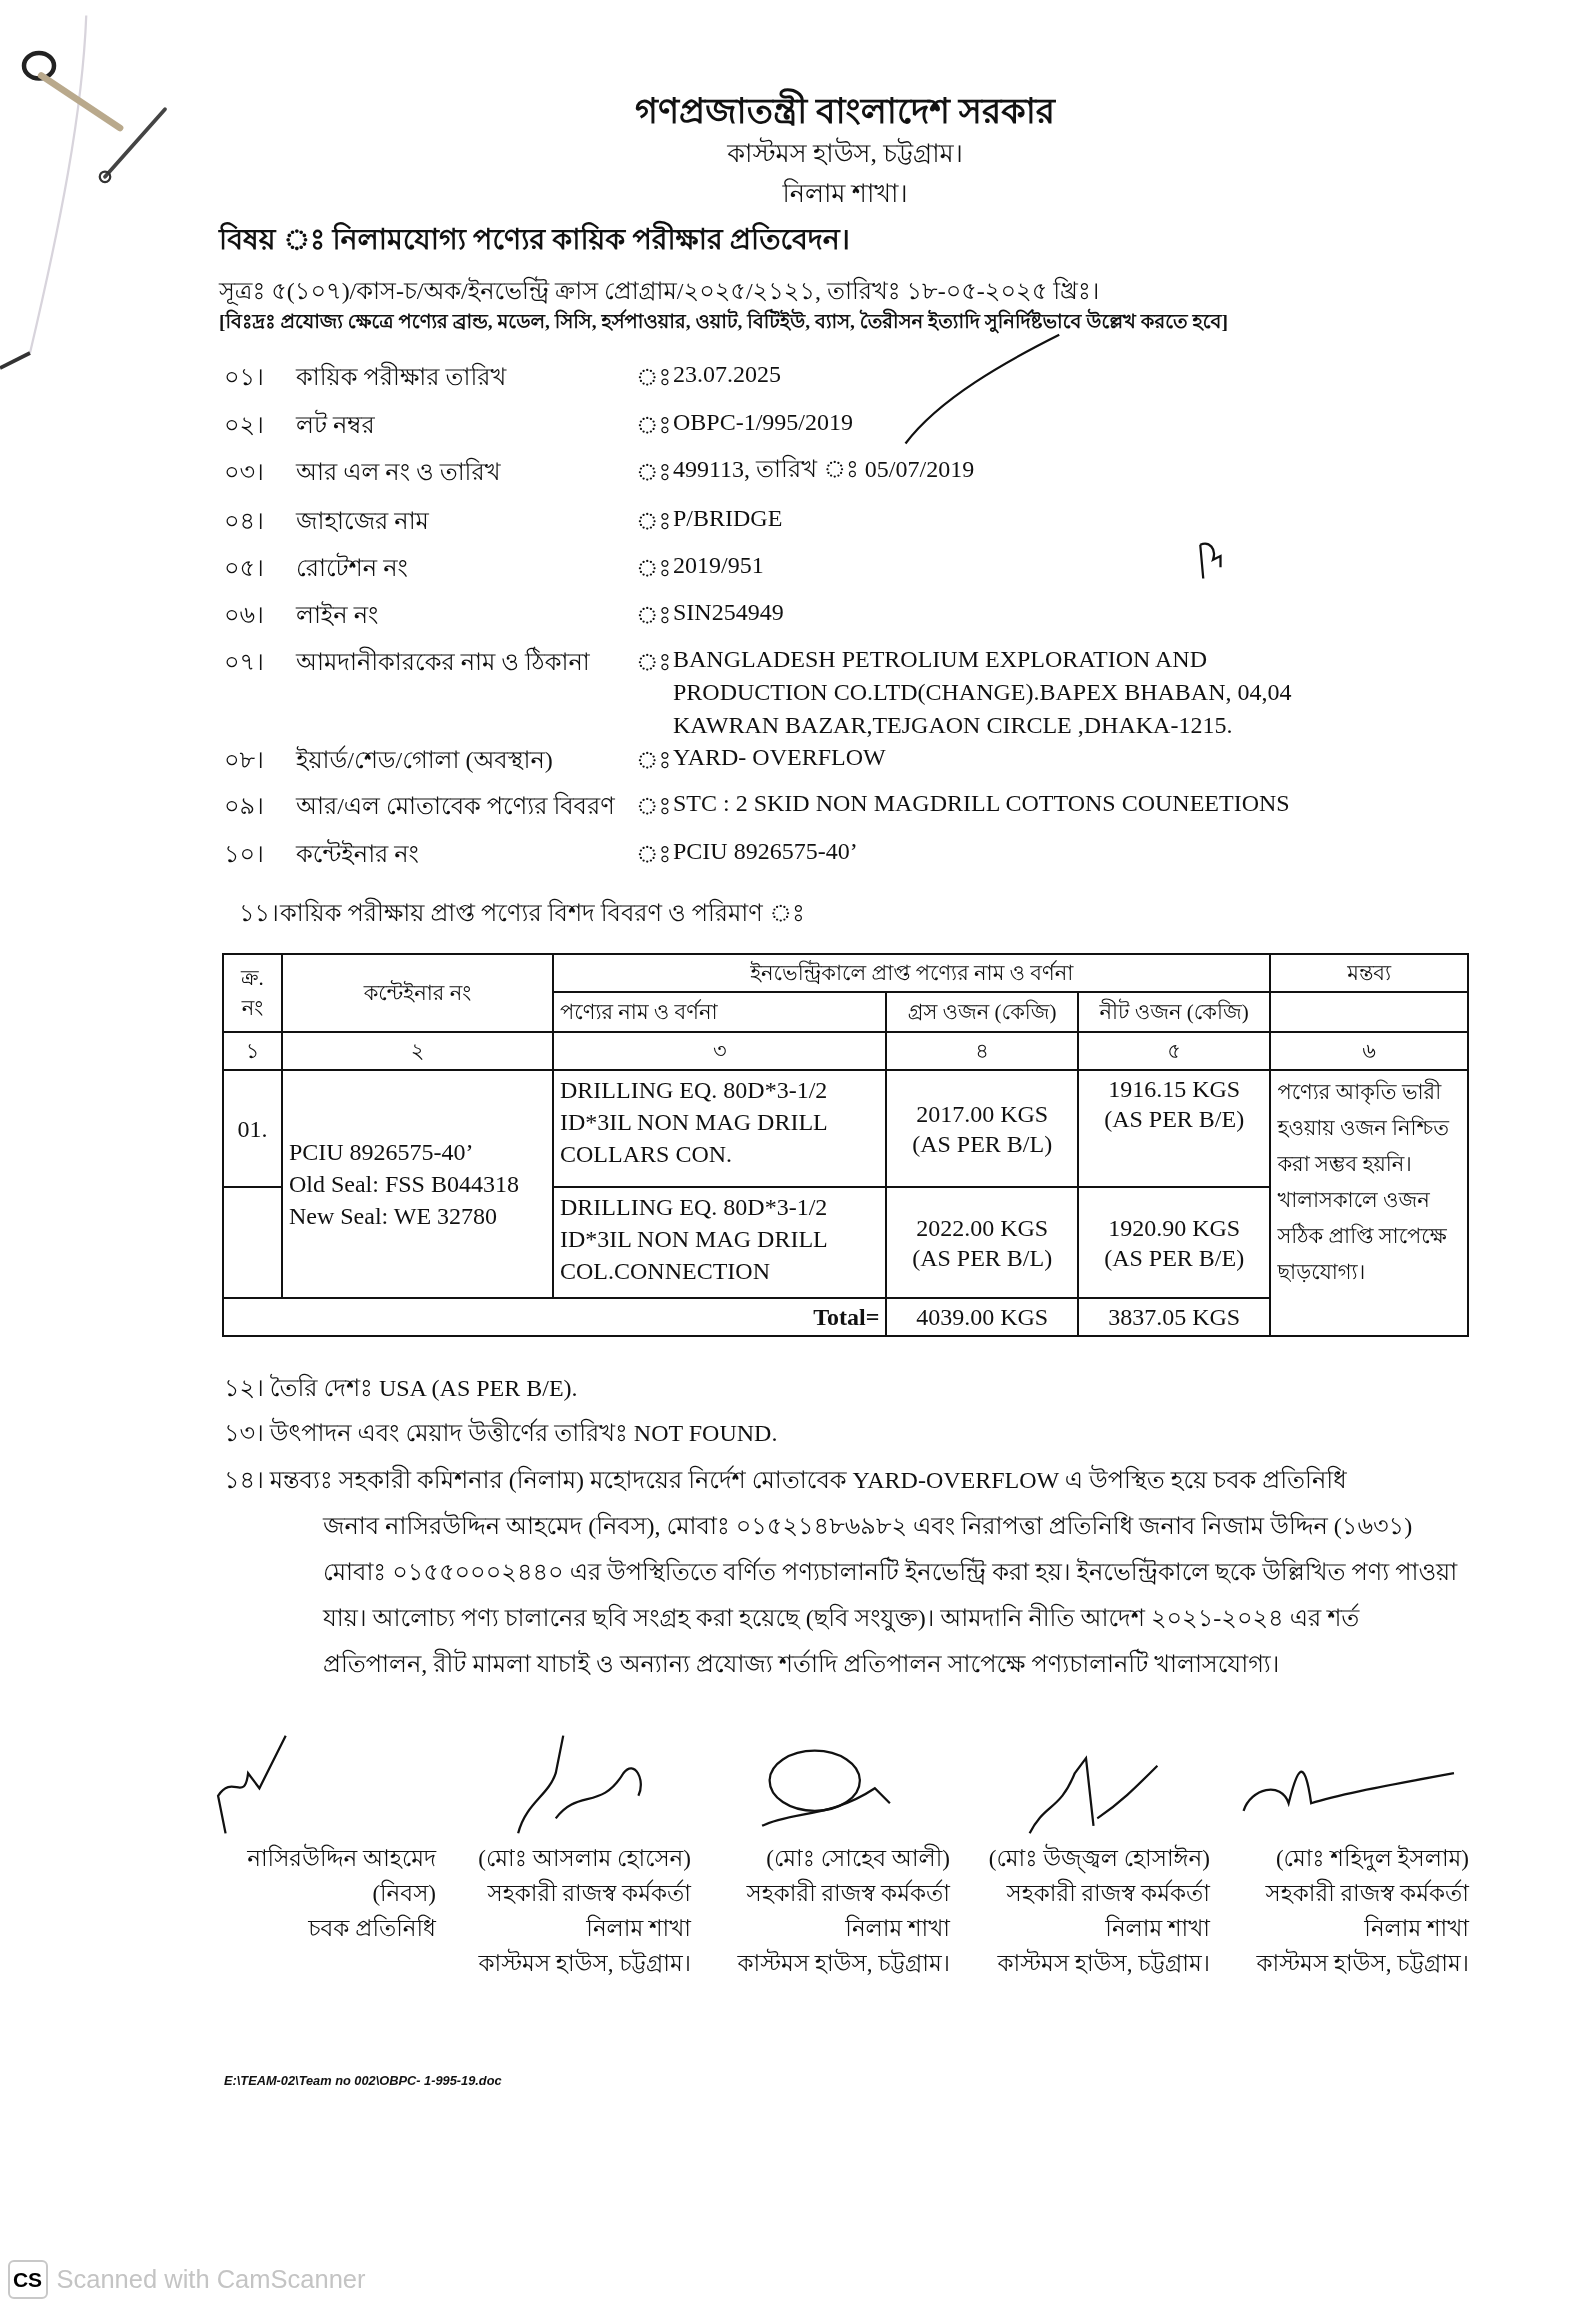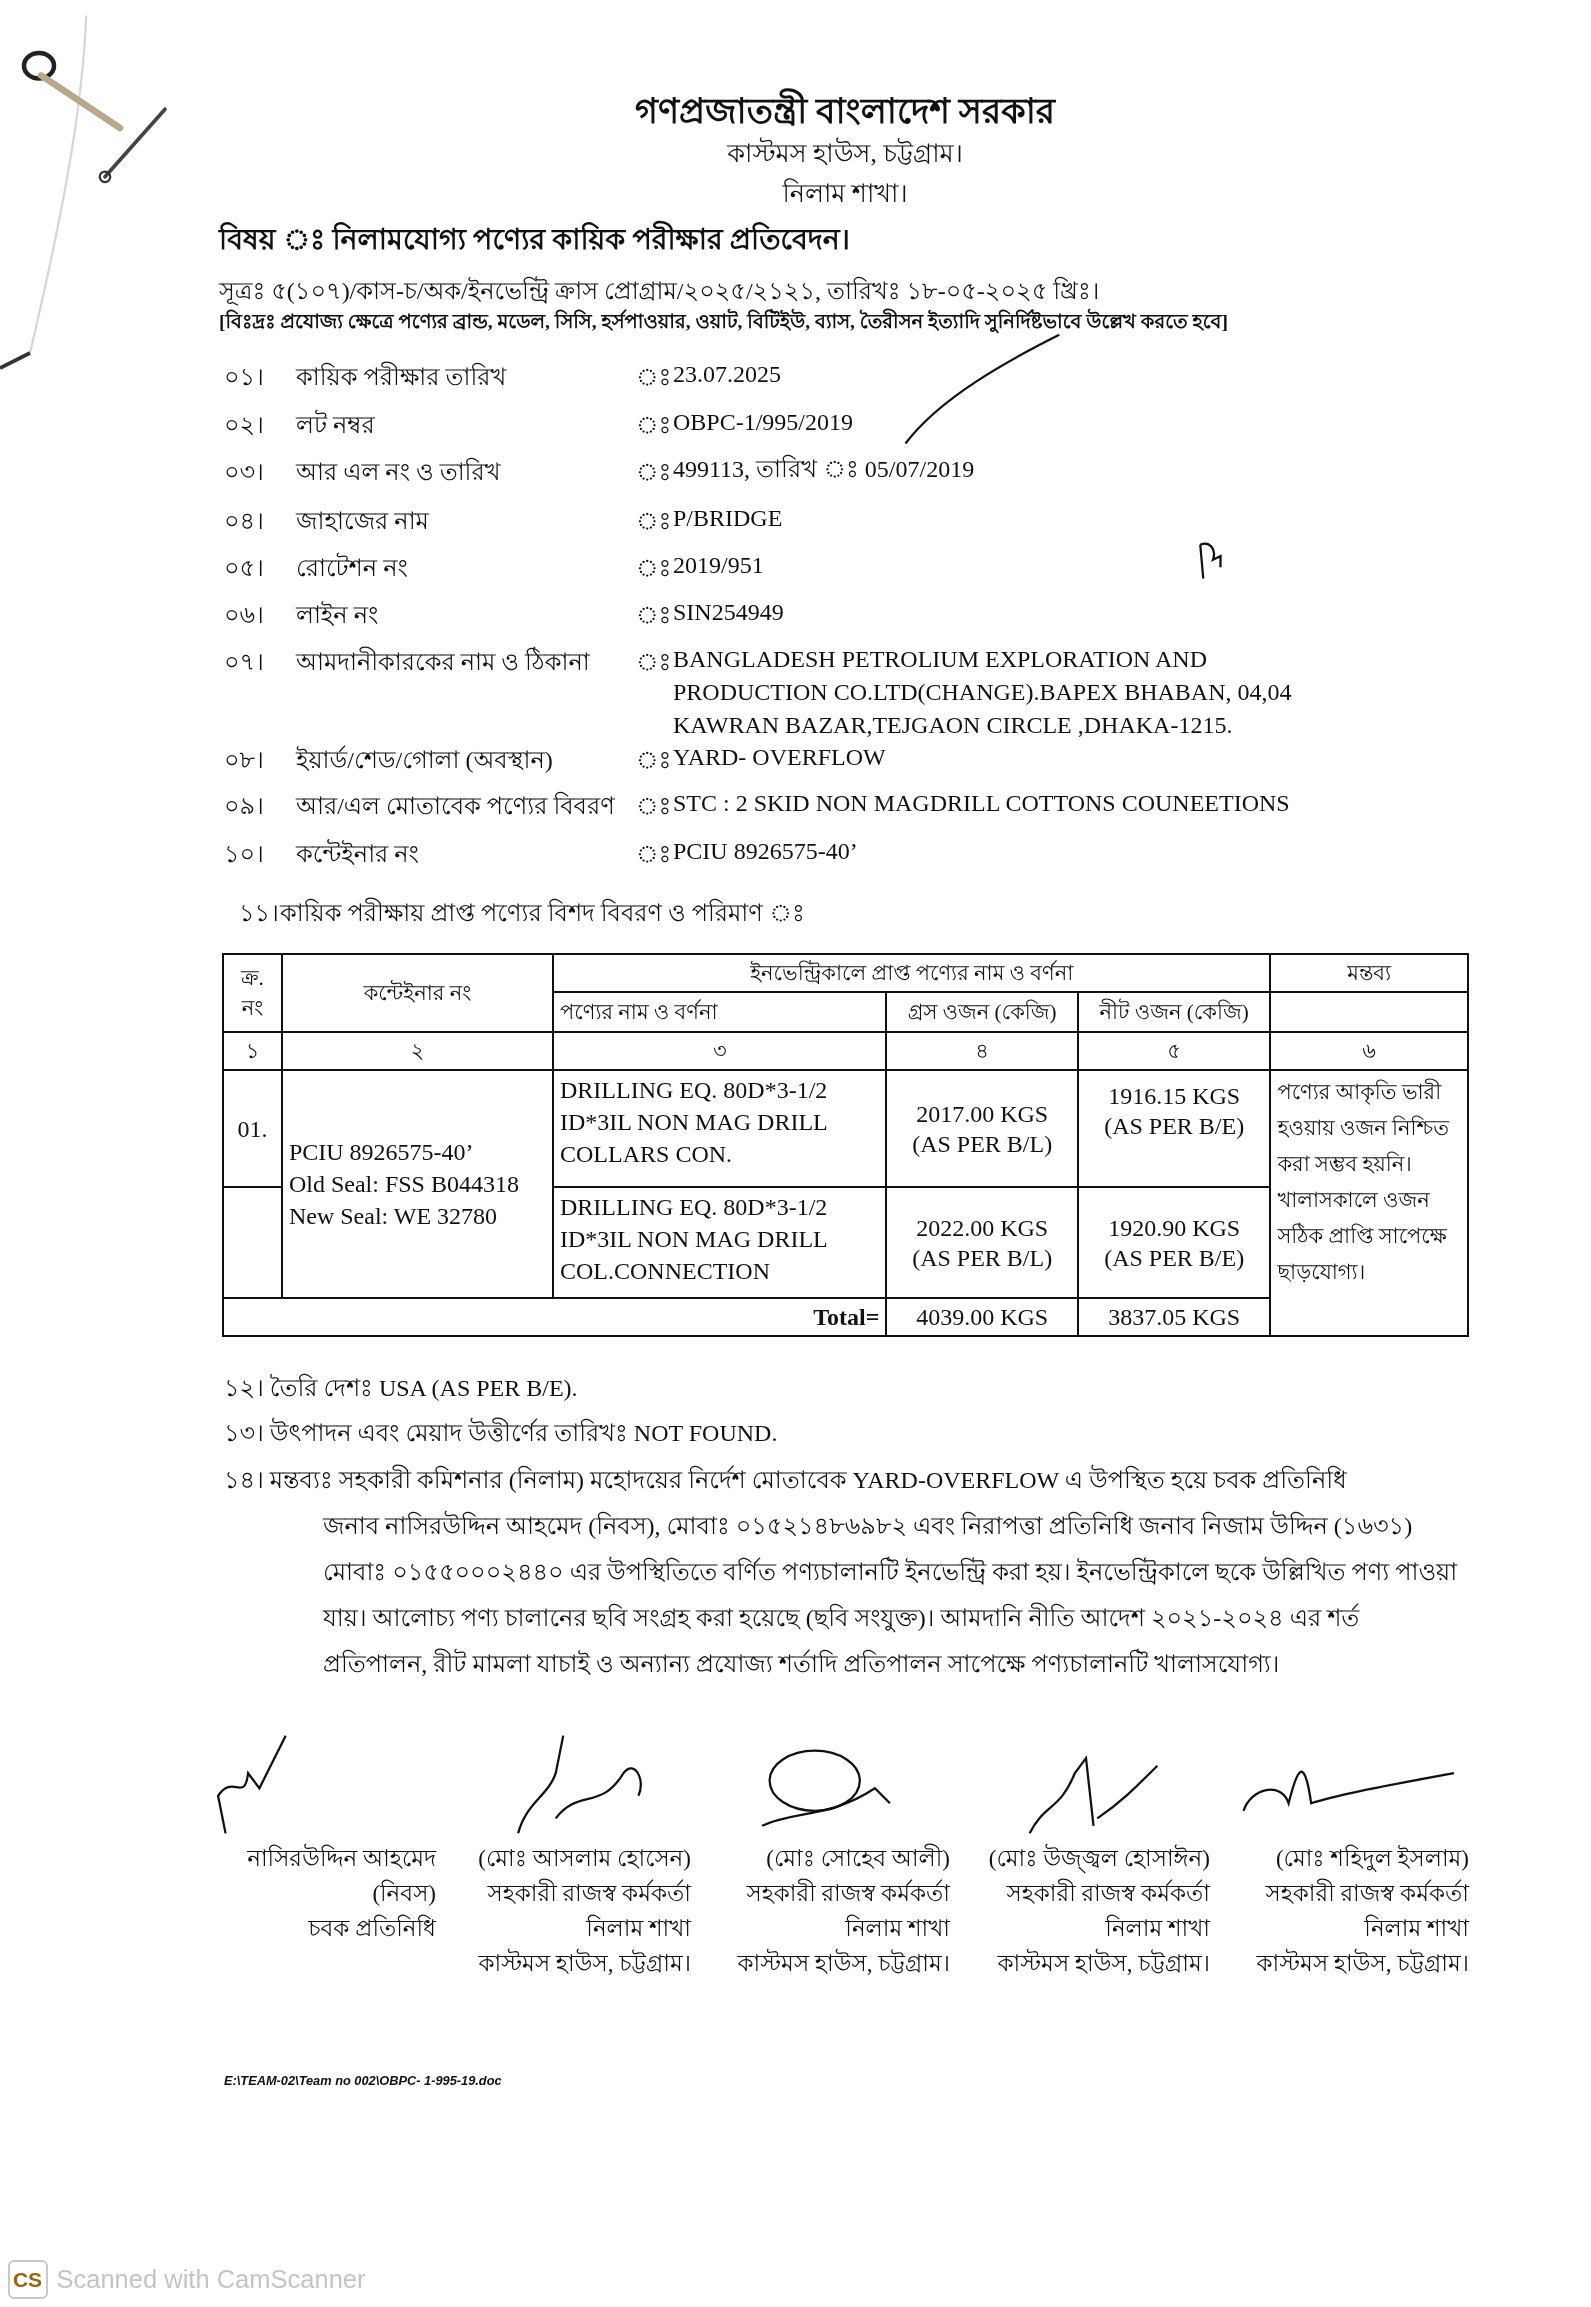--- a/index.html
+++ b/index.html
@@ -39,21 +39,21 @@
   .para { position:absolute; left:224px; font-size:24px;text-align:right; }
   .remark14 { position:absolute; left:224px; top:1457px; width:1240px; font-size:24px; line-height:46px; }
   .remark14 .indent { padding-left:99px; display:block; }
 
   .sig { position:absolute; top:1728px; width:248px; text-align:right; font-size:23px; }
   .sig .scribble { height:113px; position:relative; }
   .sig .line { line-height:35px; white-space:nowrap; }
 
   .footer-path { position:absolute; left:224px; top:2073px; font-size:12.8px; font-weight:bold; font-family:"Liberation Sans", sans-serif;font-style:italic; }
   .cs { position:absolute; left:7.5px; top:2260px; display:flex; align-items:center; gap:9px; color:#c4c4c4; font-family:"Liberation Sans", sans-serif; font-size:25.5px; }
-  .cs .logo { width:36px; height:35px; border:2.3px solid #c8c8c8; border-radius:6px; display:flex; align-items:center; justify-content:center; font-weight:bold; font-size:21px; color:#a16207; }
+  .cs .logo { width:36px; height:35px; border:2.3px solid #c8c8c8; border-radius:6px; display:flex; align-items:center; justify-content:center; font-weight:bold; font-size:21px; color:#000000; }
   .staple { position:absolute; left:0; top:0; }
 </style>
 </head>
 <body>
 
 <svg class="staple" width="225" height="376" viewBox="0 0 300 500">
   <path d="M115 20 C110 150, 80 300, 40 470" stroke="#d8d4dc" stroke-width="3" fill="none"></path>
   <path d="M40 470 L0 490" stroke="#333" stroke-width="5" fill="none"></path>
   <ellipse cx="52" cy="87" rx="20" ry="17" fill="none" stroke="#222" stroke-width="6"></ellipse>
   <path d="M55 100 L160 170" stroke="#b9a98c" stroke-width="9" stroke-linecap="round"></path>
@@ -176,21 +176,21 @@
     <td class="desc" rowspan="2">
       <div>PCIU 8926575-40’</div>
       <div>Old Seal: FSS B044318</div>
       <div>New Seal: WE 32780</div>
     </td>
     <td class="desc" style="vertical-align:top">DRILLING EQ. 80D*3-1/2 ID*3IL NON MAG DRILL COLLARS CON.</td>
     <td class="cc">
       <div>2017.00 KGS</div>
       <div>(AS PER B/L)</div>
     </td>
-    <td class="cc" style="vertical-align:top;padding-top:10px">
+    <td class="cc" style="vertical-align:top;padding-top:3px">
       <div>1916.15 KGS</div>
       <div>(AS PER B/E)</div>
     </td>
     <td class="remarks" rowspan="3">পণ্যের আকৃতি ভারী হওয়ায় ওজন নিশ্চিত করা সম্ভব হয়নি। খালাসকালে ওজন সঠিক প্রাপ্তি সাপেক্ষে ছাড়যোগ্য।</td>
   </tr>
   <tr style="height:111px">
     <td></td>
     <td class="desc" style="vertical-align:top">DRILLING EQ. 80D*3-1/2 ID*3IL NON MAG DRILL COL.CONNECTION</td>
     <td class="cc">
       <div>2022.00 KGS</div>

